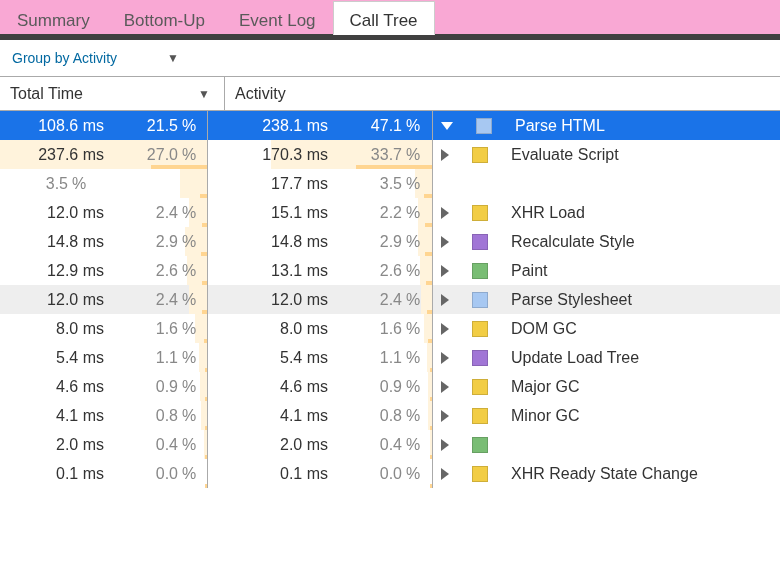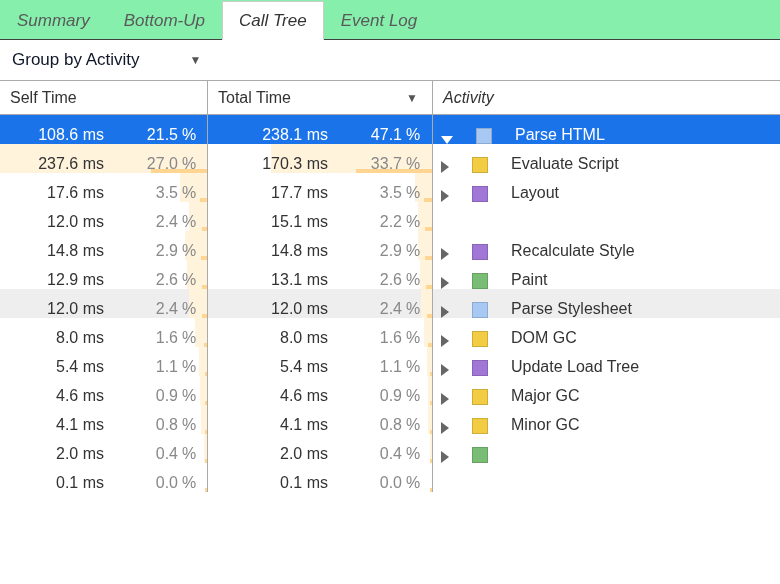--- a/index.html
+++ b/index.html
@@ -5,24 +5,23 @@
   * { box-sizing: border-box; margin: 0; padding: 0; }
   body {
     font-family: -apple-system, BlinkMacSystemFont, "Segoe UI", Helvetica, Arial, sans-serif;
     font-size: 16px;
     color: #333;
     background: #fff;
     width: 780px;
   }
   .tabs {
     display: flex;
-    border-bottom: 1px solid #404040;
-    background: #86efac;
+    border-bottom: 6px solid #404040;
+    background: #f9a8d4;
     height: 40px;
-    font-style: italic;
   }
   .tab {
     padding: 0 16px;
     line-height: 38px;
     font-size: 17px;
     color: #5a5a5a;
     border: 1px solid transparent;
     border-bottom: none;
     position: relative;
     top: 1px;
@@ -34,22 +33,22 @@
     border-color: #ccc;
     border-bottom: 1px solid #fff;
   }
   .toolbar {
     padding: 10px 12px;
     display: flex;
     align-items: center;
     gap: 8px;
   }
   .dropdown-label {
-    font-size: 17px;
-    color: #0f172a;
+    font-size: 14px;
+    color: #0369a1;
   }
   .dropdown-arrow {
     margin-left: 50px;
     font-size: 12px;
     color: #555;
   }
   .table {
     border-top: 1px solid #aaa;
   }
   .header-row {
@@ -57,21 +56,21 @@
     height: 34px;
     background: #fff;
     border-bottom: 1px solid #aaa;
   }
   .col {
     display: flex;
     align-items: center;
   }
   .col-self { width: 208px; border-right: 1px solid #aaa; }
   .col-total { width: 225px; border-right: 1px solid #aaa; }
-  .col-activity { flex: 1; font-style: italic; }
+  .col-activity { flex: 1; }
   .header-cell {
     font-size: 16px;
     color: #333;
     padding: 0 10px;
     position: relative;
     width: 100%;
     display: flex;
     align-items: center;
   }
   .sort-arrow {
@@ -86,21 +85,21 @@
     position: relative;
   }
   .row.selected {
     background: #1a73e8;
     color: #fff;
   }
   .row.selected .pct { color: #fff; }
   .row.highlight { background: #eee; }
   .cell {
     display: flex;
-    align-items: flex-end;
+    align-items: center;
     position: relative;
     overflow: hidden;
   }
   .cell-self { width: 208px; border-right: 1px solid #aaa; }
   .cell-total { width: 225px; border-right: 1px solid #aaa; }
   .cell-activity { flex: 1; padding-left: 8px; gap: 23px; }
   .num {
     position: relative;
     z-index: 2;
     font-size: 16px;
@@ -143,38 +142,33 @@
     flex-shrink: 0;
   }
   .activity-label { font-size: 16px; }
 </style>
 </head>
 <body>
 
 <div class="tabs">
   <div class="tab">Summary</div>
   <div class="tab">Bottom-Up</div>
+  <div class="tab">Event Log</div>
   <div class="tab active">Call Tree</div>
-  <div class="tab">Event Log</div>
 </div>
 
 <div class="toolbar">
   <div style="display:flex;align-items:center;cursor:pointer;">
     <span class="dropdown-label">Group by Activity</span>
     <span class="dropdown-arrow">▼</span>
   </div>
 </div>
 
 <div class="table">
   <div class="header-row">
-    <div class="col col-self">
-      <div class="header-cell">
-          <span>Self Time</span>
-        </div>
-    </div>
     <div class="col col-total">
       <div class="header-cell">
         <span>Total Time</span>
         <span class="sort-arrow">▼</span>
       </div>
     </div>
     <div class="col col-activity">
       <div class="header-cell">
           <span>Activity</span>
         </div>
@@ -216,52 +210,51 @@
         <div class="cell cell-activity">
           <div class="disclosure"></div>
           <div class="swatch" style="background:#f2cd44"></div>
           <div class="activity-label">Evaluate Script</div>
         </div>
       </div>
       <div class="row">
         <div class="cell cell-self">
           <div class="fill" style="right:0;width:26.962962962962962px"></div>
           <div class="bar" style="right:0;width:7.280000000000001px"></div>
-          <div class="num ms">17.6 ms</div>
           <div class="num pct">3.5</div>
           <div class="num pct pct-suffix">%</div>
         </div>
         <div class="cell cell-total">
           <div class="fill" style="right:0;width:16.719745222929937px"></div>
           <div class="bar" style="right:0;width:7.875000000000001px"></div>
           <div class="num ms">17.7 ms</div>
           <div class="num pct">3.5</div>
           <div class="num pct pct-suffix">%</div>
         </div>
-        <div class="cell cell-activity">
-          <div class="disclosure"></div>
-          <div class="swatch" style="background:#a176d6"></div>
-          <div class="activity-label">Layout</div>
-        </div>
       </div>
       <div class="row">
         <div class="cell cell-self">
           <div class="fill" style="right:0;width:18.48888888888889px"></div>
           <div class="bar" style="right:0;width:4.992px"></div>
           <div class="num ms">12.0 ms</div>
           <div class="num pct">2.4</div>
           <div class="num pct pct-suffix">%</div>
         </div>
         <div class="cell cell-total">
           <div class="fill" style="right:0;width:14.331210191082803px"></div>
           <div class="bar" style="right:0;width:6.75px"></div>
           <div class="num ms">15.1 ms</div>
           <div class="num pct">2.2</div>
           <div class="num pct pct-suffix">%</div>
         </div>
+        <div class="cell cell-activity">
+          <div class="disclosure"></div>
+          <div class="swatch" style="background:#f2cd44"></div>
+          <div class="activity-label">XHR Load</div>
+        </div>
       </div>
       <div class="row">
         <div class="cell cell-self">
           <div class="fill" style="right:0;width:22.340740740740742px"></div>
           <div class="bar" style="right:0;width:6.032px"></div>
           <div class="num ms">14.8 ms</div>
           <div class="num pct">2.9</div>
           <div class="num pct pct-suffix">%</div>
         </div>
         <div class="cell cell-total">
@@ -431,15 +424,20 @@
           <div class="num pct">0.0</div>
           <div class="num pct pct-suffix">%</div>
         </div>
         <div class="cell cell-total">
           <div class="fill" style="right:0;width:0px"></div>
           <div class="bar" style="right:0;width:2px"></div>
           <div class="num ms">0.1 ms</div>
           <div class="num pct">0.0</div>
           <div class="num pct pct-suffix">%</div>
         </div>
+        <div class="cell cell-activity">
+          <div class="disclosure"></div>
+          <div class="swatch" style="background:#f2cd44"></div>
+          <div class="activity-label">XHR Ready State Change</div>
+        </div>
       </div>
     </div>
 </div>
 
 </body></html>

